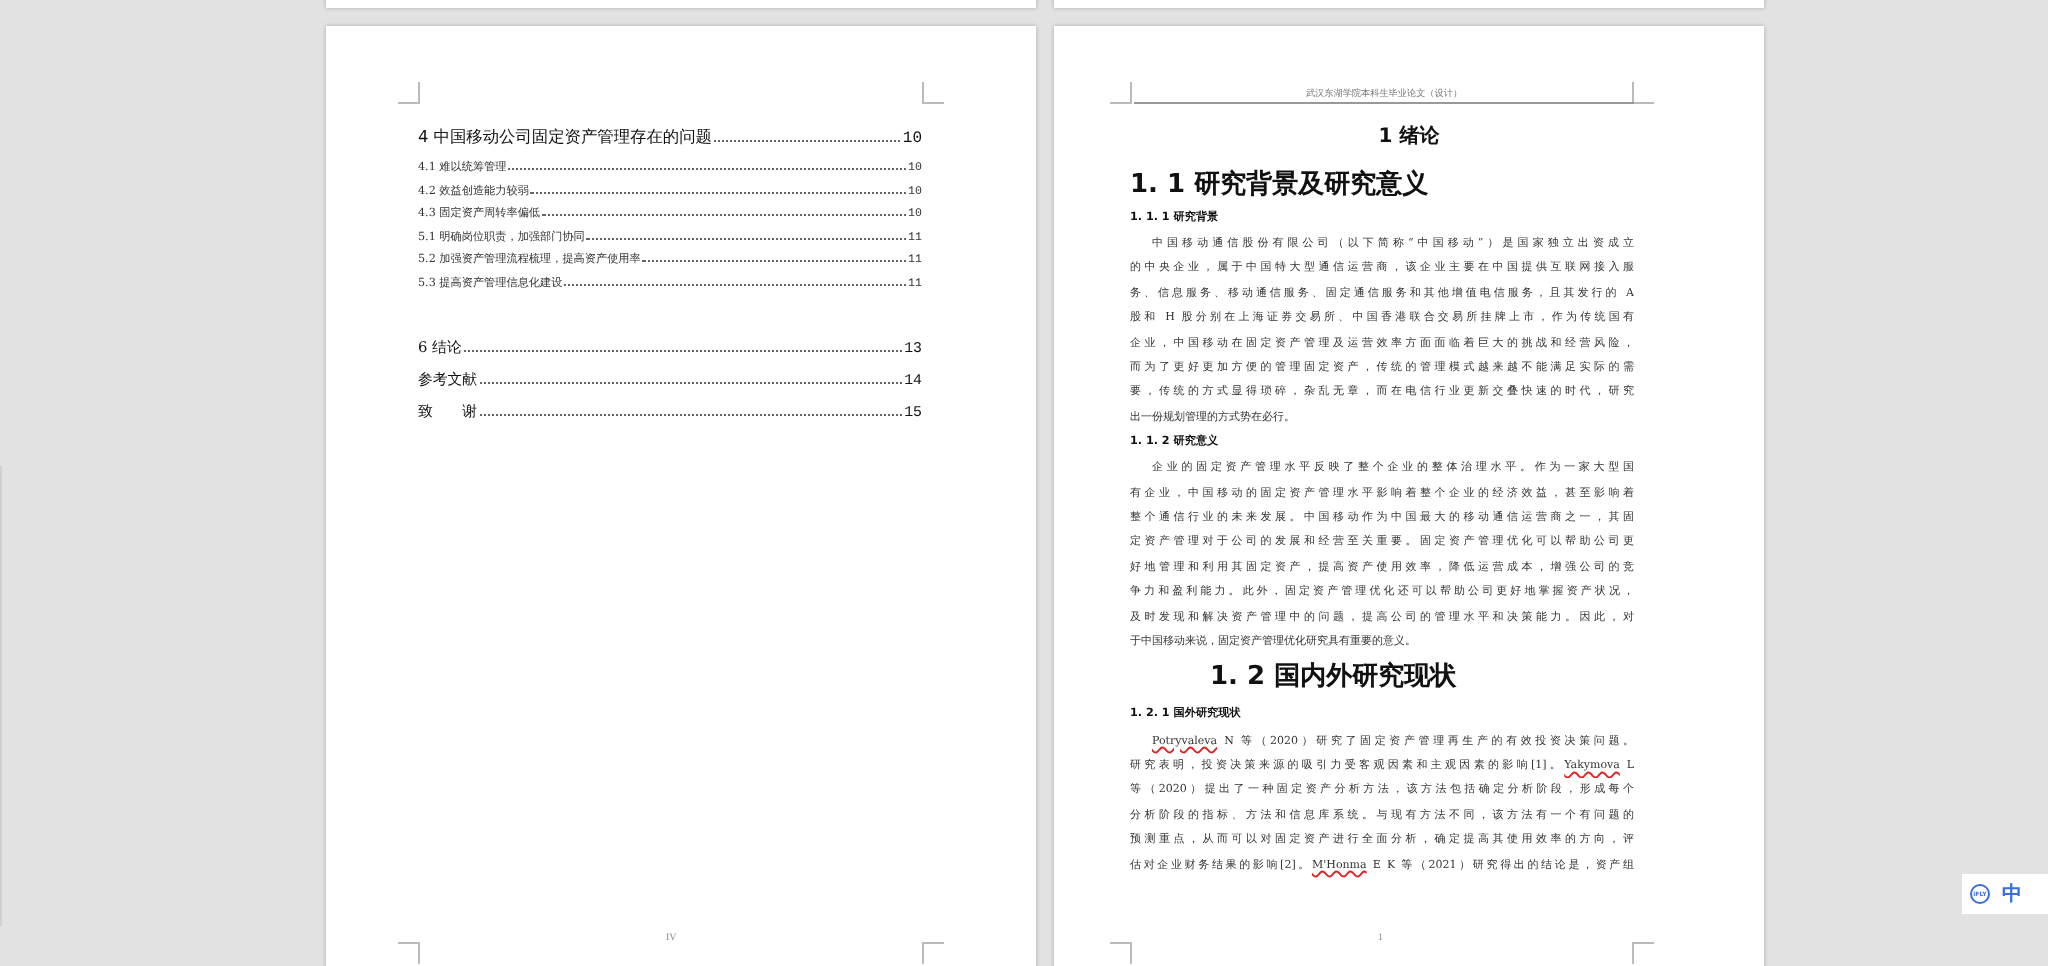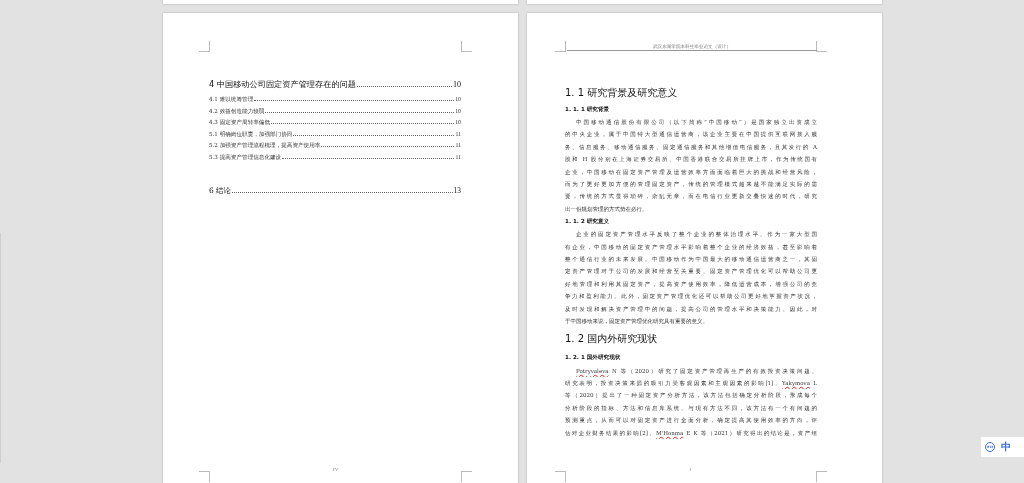--- a/index.html
+++ b/index.html
@@ -18,42 +18,42 @@
   .page.left { left:163px; top:13px; width:355px; height:480px; }
   .page.right { left:527px; top:13px; width:355px; height:480px; }
 
   .crop { position:absolute; width:10px; height:10px; border-color:#bbb; border-style:solid; border-width:0; }
   .crop.tl { border-right-width:1px; border-bottom-width:1px; }
   .crop.tr { border-left-width:1px; border-bottom-width:1px; }
   .crop.bl { border-right-width:1px; border-top-width:1px; }
   .crop.br { border-left-width:1px; border-top-width:1px; }
 
   
-  .toc { position:absolute; left:46px; top:61px; width:252px; }
+  .toc { position:absolute; left:46px; top:45px; width:252px; }
   .toc-row { display:flex; align-items:baseline; white-space:nowrap; }
   .toc-row .t { flex:0 0 auto; }
   .toc-row .dots { flex:1 1 auto; border-bottom:1px dotted #666; margin:0 1px 2px 1px; height:1px; }
-  .toc-row .p { flex:0 0 auto; font-family:Liberation Serif, serif; }
+  .toc-row .p { flex:0 0 auto; font-family:Liberation Mono, monospace; }
   .toc-row.lvl1 { font-family:"DejaVu Sans", sans-serif; font-size:8.2px; height:20px; line-height:20px; color:#111; }
   .toc-row.lvl1 .p { font-size:8px; }
   .toc-row.lvl2 { font-size:5.6px; height:11.5px; line-height:11.5px; color:#333; }
   .toc-row.lvl2 .p { font-size:5.8px; }
   .toc-row.lvl1s { font-family:"DejaVu Serif", serif; font-size:7.4px; height:16px; line-height:16px; color:#111;justify-content:flex-end; }
   .toc-row.lvl1s .p { font-size:7.4px;margin-top:20px; }
   .page-num { position:absolute; font-family:"Liberation Serif", serif; font-size:5px; color:#888; }
 
   
   .running-header {
     position:absolute; left:40px; top:31px; width:250px; text-align:center;
     font-size:4.6px; color:#777; border-bottom:1px solid #999; padding-bottom:1px;
   }
   .chapter-title { position:absolute; left:0; width:355px; top:48px; text-align:center;
     font-family:"DejaVu Sans", sans-serif; font-weight:bold; font-size:10px; color:#111; }
   .body { position:absolute; left:38px; top:70px; width:252px; }
-  .h2 { font-family:"DejaVu Sans", sans-serif; font-weight:normal; font-size:10px; height:20px; line-height:20px; color:#111; }
+  .h2 { font-family:"DejaVu Sans", sans-serif; font-weight:bold; font-size:13px; height:20px; line-height:20px; color:#111; }
   .h3 { font-family:"DejaVu Sans", sans-serif; font-weight:bold; font-size:5.6px; height:13px; line-height:13px; color:#111; }
   .para { font-size:5.5px; line-height:12.4px; color:#333; text-align:justify; }
   .para .ln { display:block; white-space:nowrap; overflow:hidden; text-align-last:justify; }
   .para .ln.first { text-indent:11px; }
   .para .ln.last { text-align-last:left; }
   .redul { text-decoration:underline wavy #d22; text-underline-offset:1px; }
 
   
   .ime {
     position:absolute; left:981px; top:437px; width:43px; height:20px; background:#fff;
@@ -112,32 +112,43 @@
     <div class="toc-row lvl2">
         <span class="t">5.3 提高资产管理信息化建设</span>
         <span class="dots"></span>
         <span class="p">11</span>
       </div>
     <div class="toc-row lvl1s">
         <span class="t">6 结论</span>
         <span class="dots"></span>
         <span class="p">13</span>
       </div>
+    <div class="toc-row lvl1s">
+        <span class="t">参考文献</span>
+        <span class="dots"></span>
+        <span class="p">14</span>
+      </div>
+    <div class="toc-row lvl1s">
+        <span class="t">致　　谢</span>
+        <span class="dots"></span>
+        <span class="p">15</span>
+      </div>
   </div>
 
   <div class="page-num" style="left:170px;top:454px;">IV</div>
 </div>
 
 <div class="page right">
   <div class="crop tl" style="left:28px;top:28px;"></div>
   <div class="crop tr" style="left:289px;top:28px;"></div>
   <div class="crop bl" style="left:28px;top:458px;"></div>
   <div class="crop br" style="left:289px;top:458px;"></div>
 
   <div class="running-header">武汉东湖学院本科生毕业论文（设计）</div>
+  <div class="chapter-title">1 绪论</div>
 
   <div class="body">
     <div class="h2">1. 1 研究背景及研究意义</div>
     <div class="h3">1. 1. 1 研究背景</div>
     <div class="para">
       <span class="ln first">中国移动通信股份有限公司（以下简称“中国移动”）是国家独立出资成立</span>
       <span class="ln">的中央企业，属于中国特大型通信运营商，该企业主要在中国提供互联网接入服</span>
       <span class="ln">务、信息服务、移动通信服务、固定通信服务和其他增值电信服务，且其发行的 A</span>
       <span class="ln">股和 H 股分别在上海证券交易所、中国香港联合交易所挂牌上市，作为传统国有</span>
       <span class="ln">企业，中国移动在固定资产管理及运营效率方面面临着巨大的挑战和经营风险，</span>
@@ -149,21 +160,21 @@
     <div class="para">
       <span class="ln first">企业的固定资产管理水平反映了整个企业的整体治理水平。作为一家大型国</span>
       <span class="ln">有企业，中国移动的固定资产管理水平影响着整个企业的经济效益，甚至影响着</span>
       <span class="ln">整个通信行业的未来发展。中国移动作为中国最大的移动通信运营商之一，其固</span>
       <span class="ln">定资产管理对于公司的发展和经营至关重要。固定资产管理优化可以帮助公司更</span>
       <span class="ln">好地管理和利用其固定资产，提高资产使用效率，降低运营成本，增强公司的竞</span>
       <span class="ln">争力和盈利能力。此外，固定资产管理优化还可以帮助公司更好地掌握资产状况，</span>
       <span class="ln">及时发现和解决资产管理中的问题，提高公司的管理水平和决策能力。因此，对</span>
       <span class="ln last">于中国移动来说，固定资产管理优化研究具有重要的意义。</span>
     </div>
-    <div class="h2" style="height:22px;line-height:22px;">1. 2 国内外研究现状</div>
+    <div class="h2" style="height:22px;line-height:22px;margin-left:40px;">1. 2 国内外研究现状</div>
     <div class="h3" style="height:15px;line-height:15px;">1. 2. 1 国外研究现状</div>
     <div class="para">
       <span class="ln first"><span></span><span class="redul">Potryvaleva</span><span> N 等（2020）研究了固定资产管理再生产的有效投资决策问题。</span></span>
       <span class="ln"><span>研究表明，投资决策来源的吸引力受客观因素和主观因素的影响[1]。</span><span class="redul">Yakymova</span><span> L</span></span>
       <span class="ln">等（2020）提出了一种固定资产分析方法，该方法包括确定分析阶段，形成每个</span>
       <span class="ln">分析阶段的指标、方法和信息库系统。与现有方法不同，该方法有一个有问题的</span>
       <span class="ln">预测重点，从而可以对固定资产进行全面分析，确定提高其使用效率的方向，评</span>
       <span class="ln"><span>估对企业财务结果的影响[2]。</span><span class="redul">M'Honma</span><span> E K 等（2021）研究得出的结论是，资产组</span></span>
     </div>
   </div>

